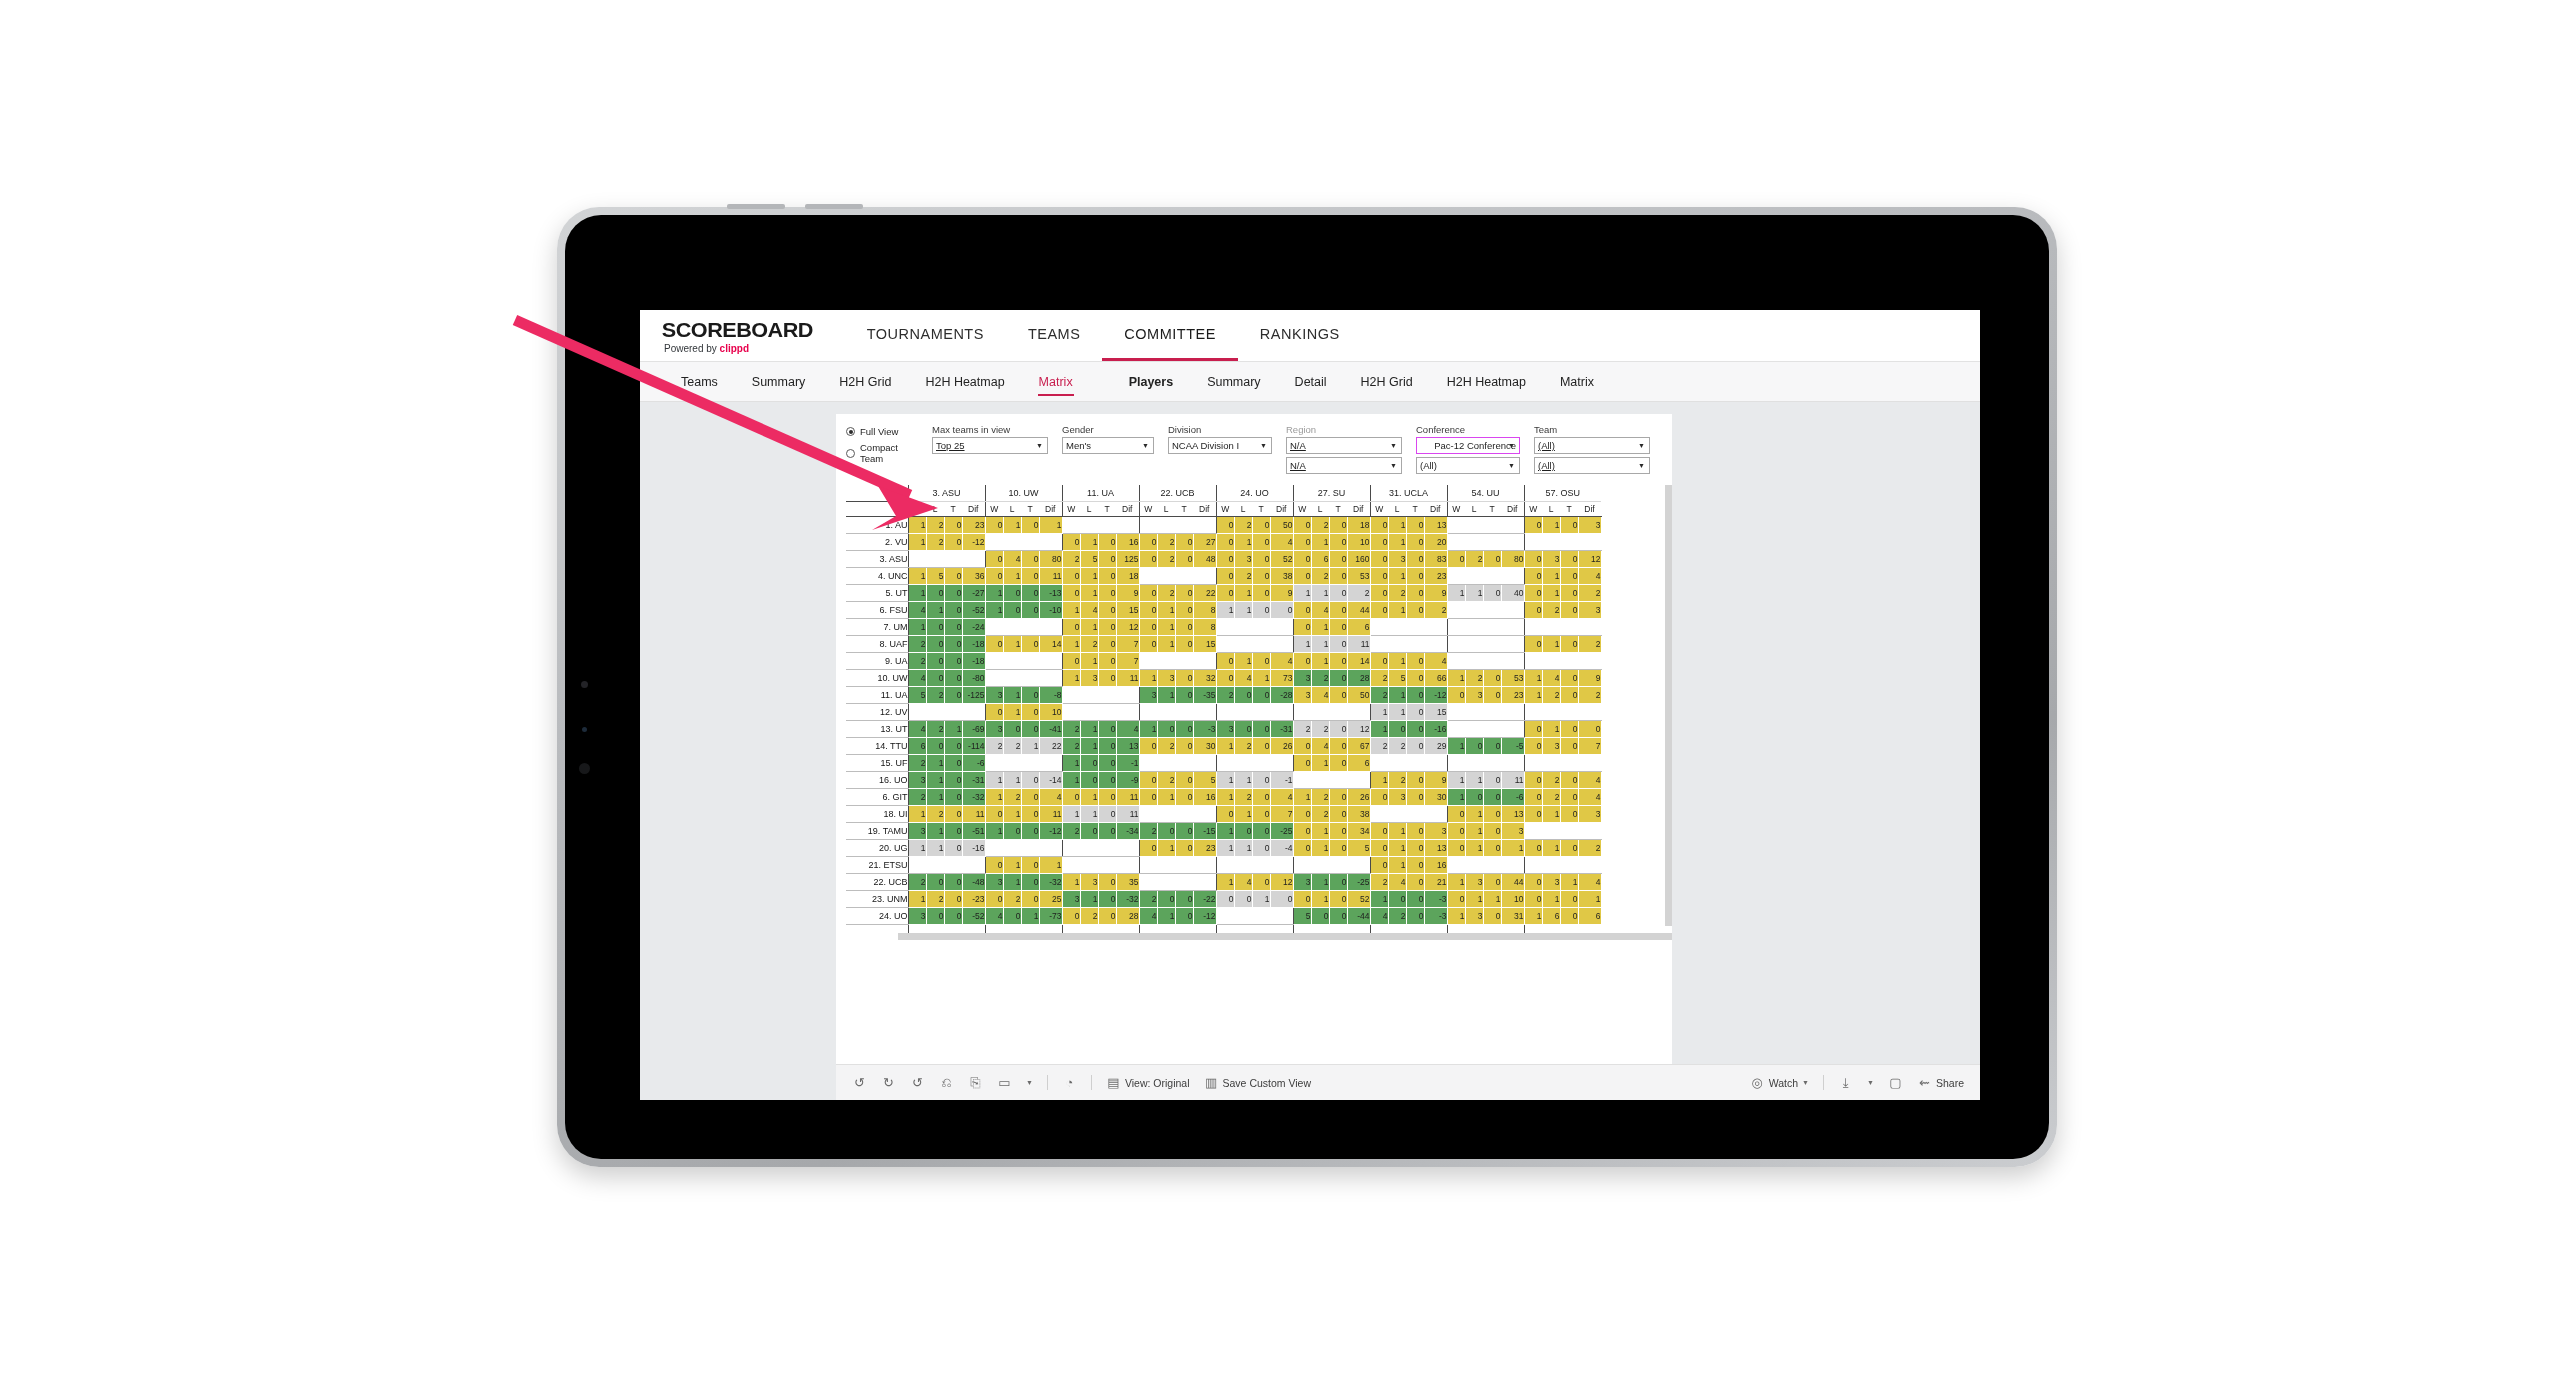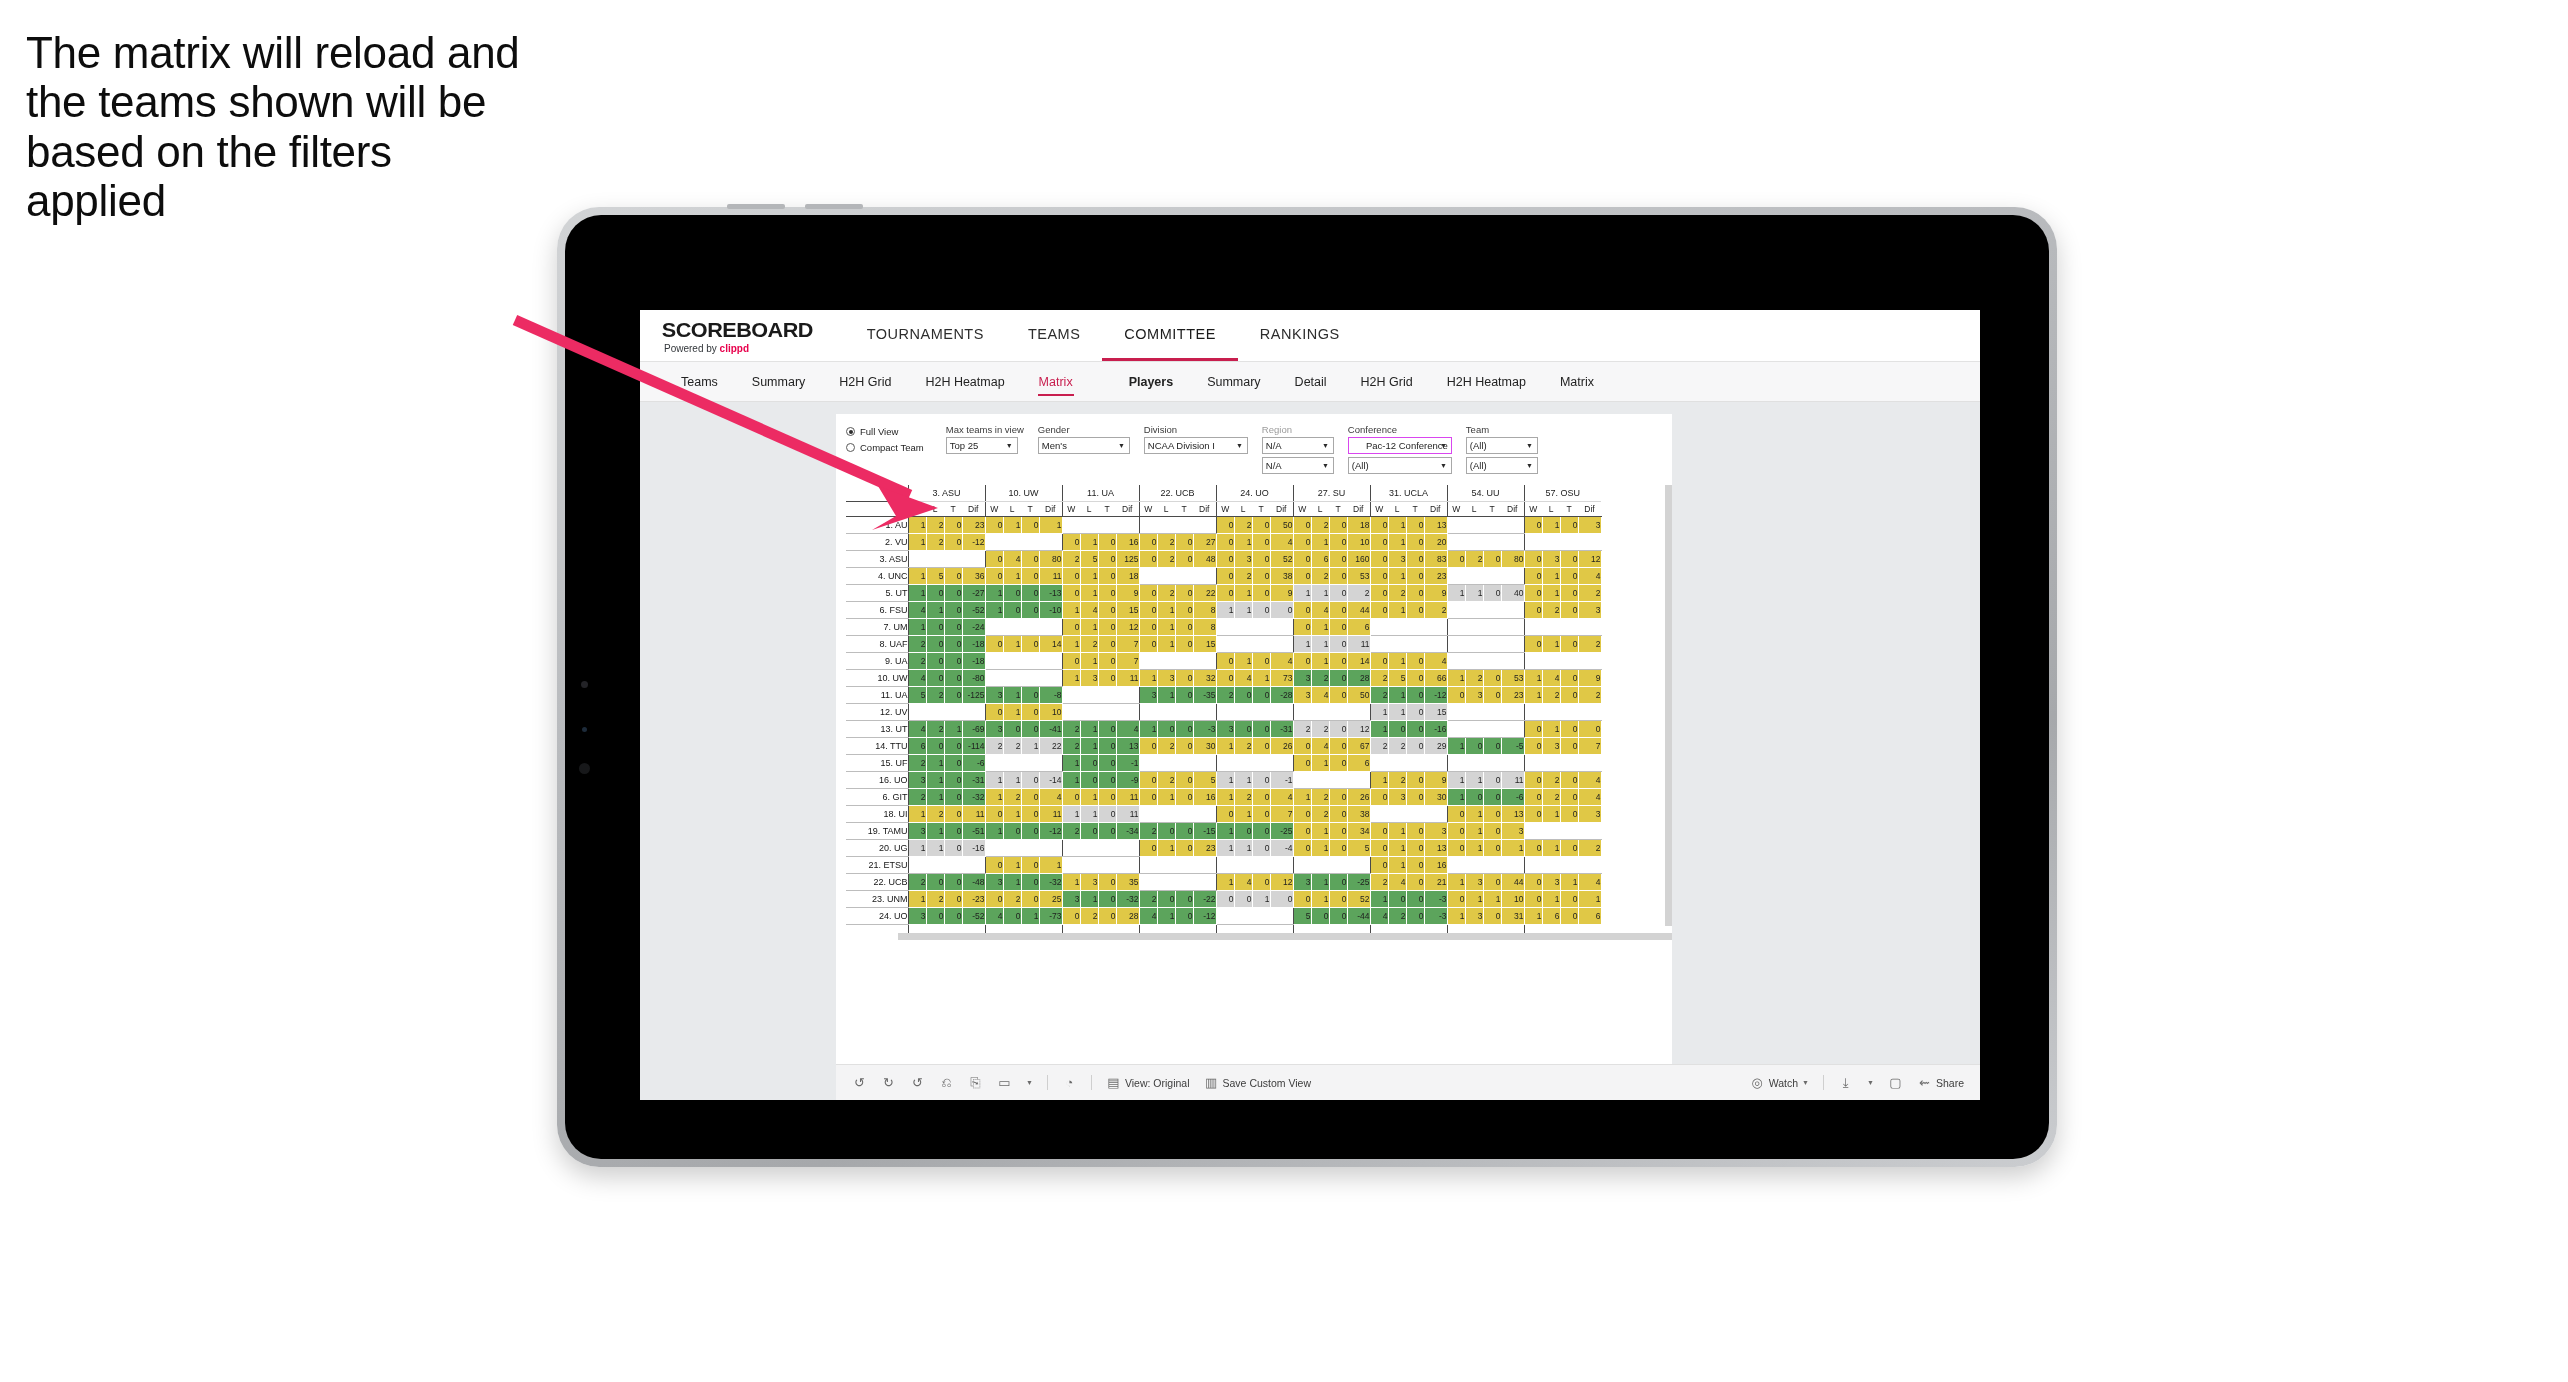--- a/index.html
+++ b/index.html
@@ -122,21 +122,21 @@
     width: 104px; height: 17px;
     border: 1px solid #a8a8a8; background: #fff;
     font-size: 9.5px; color: #1e1e1e;
     display: flex; align-items: center;
     padding: 0 3px; position: relative;
     margin-bottom: 3px; white-space: nowrap; overflow: hidden;
   }
   .fselect.sel-hl { border: 1px solid #d946ef; justify-content: flex-end; }
   .fselect .caret { position: absolute; right: 4px; font-size: 7px; color: #2a2a2a; }
   .fselect.w-small { width: 92px; }
-  .fselect.w-med { width: 72px; }
+  .fselect.w-med { width: 116px; text-decoration: underline; }
 
   .radiocol { margin-right: 22px; padding-top: 2px; }
   .radio-row { display: flex; align-items: center; font-size: 9.5px; color: #1e1e1e; margin-bottom: 5px; }
   .radio-dot {
     width: 9px; height: 9px; border-radius: 50%;
     border: 1px solid #5a5a5a; margin-right: 5px; background:#fff;
     display:flex; align-items:center; justify-content:center; flex:none;
   }
   .radio-dot.on::after { content:""; width:4px; height:4px; border-radius:50%; background:#2b2b2b; }
 
@@ -203,21 +203,20 @@
   .tb-div { width: 1px; height: 15px; background: #cfcfcf; }
   .tb-item { display:flex; align-items:center; gap:4px; white-space:nowrap; }
   .tb-spacer { flex: 1; }
   .tiny-caret { font-size: 7px; color:#6b6b6b; }
 </style>
 </head>
 <body>
 
 <div id="stage">
 
-  <div class="annotation">The matrix will reload and the teams shown will be based on the filters applied</div>
 
   <div class="tablet-outer">
     <div class="btn-top" style="left:170px; width:58px;"></div>
     <div class="btn-top" style="left:248px; width:58px;"></div>
     <div class="tablet-bezel"></div>
     <div class="tablet-cam"></div>
     <div class="tablet-dot2"></div>
     <div class="tablet-dot3"></div>
   </div>
 

